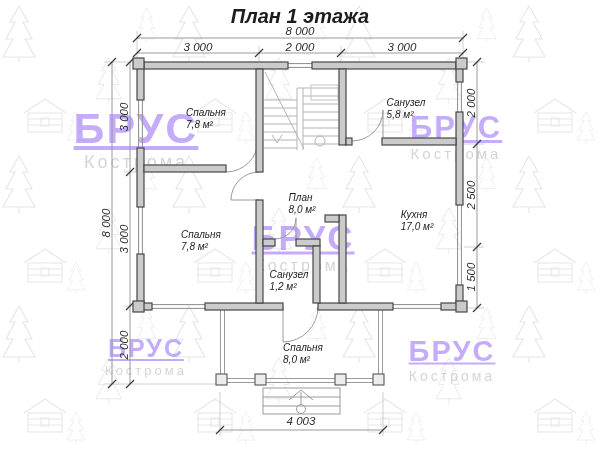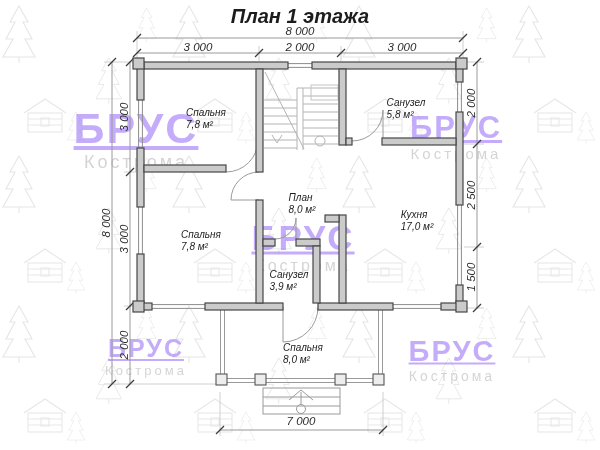--- a/index.html
+++ b/index.html
@@ -233,21 +233,21 @@
   <div class="dim" style="left:198px;top:47px;">3 000</div>
   <div class="dim" style="left:300px;top:47px;">2 000</div>
   <div class="dim" style="left:402px;top:47px;">3 000</div>
   <div class="dim rot" style="left:106px;top:223px;">8 000</div>
   <div class="dim rot" style="left:124px;top:117px;">3 000</div>
   <div class="dim rot" style="left:124px;top:239px;">3 000</div>
   <div class="dim rot" style="left:124px;top:345px;">2 000</div>
   <div class="dim rot" style="left:471px;top:103px;">2 000</div>
   <div class="dim rot" style="left:471px;top:195px;">2 500</div>
   <div class="dim rot" style="left:471px;top:277px;">1 500</div>
-  <div class="dim" style="left:301px;top:421px;">7 000</div>
+  <div class="dim" style="left:301px;top:421px;">4 003</div>
 
   <div class="room-label" style="left:206px;top:119px;">
     <div>Спальня</div>
     <div>7,8 м²</div>
   </div>
   <div class="room-label" style="left:406px;top:109px;">
     <div>Санузел</div>
     <div>5,8 м²</div>
   </div>
   <div class="room-label" style="left:302px;top:204px;">
@@ -257,20 +257,20 @@
   <div class="room-label" style="left:417px;top:221px;">
     <div>Кухня</div>
     <div>17,0 м²</div>
   </div>
   <div class="room-label" style="left:201px;top:241px;">
     <div>Спальня</div>
     <div>7,8 м²</div>
   </div>
   <div class="room-label" style="left:289px;top:281px;">
     <div>Санузел</div>
-    <div>3,9 м²</div>
+    <div>1,2 м²</div>
   </div>
   <div class="room-label" style="left:303px;top:354px;">
     <div>Спальня</div>
     <div>8,0 м²</div>
   </div>
 
 </div>
 
 </body></html>

